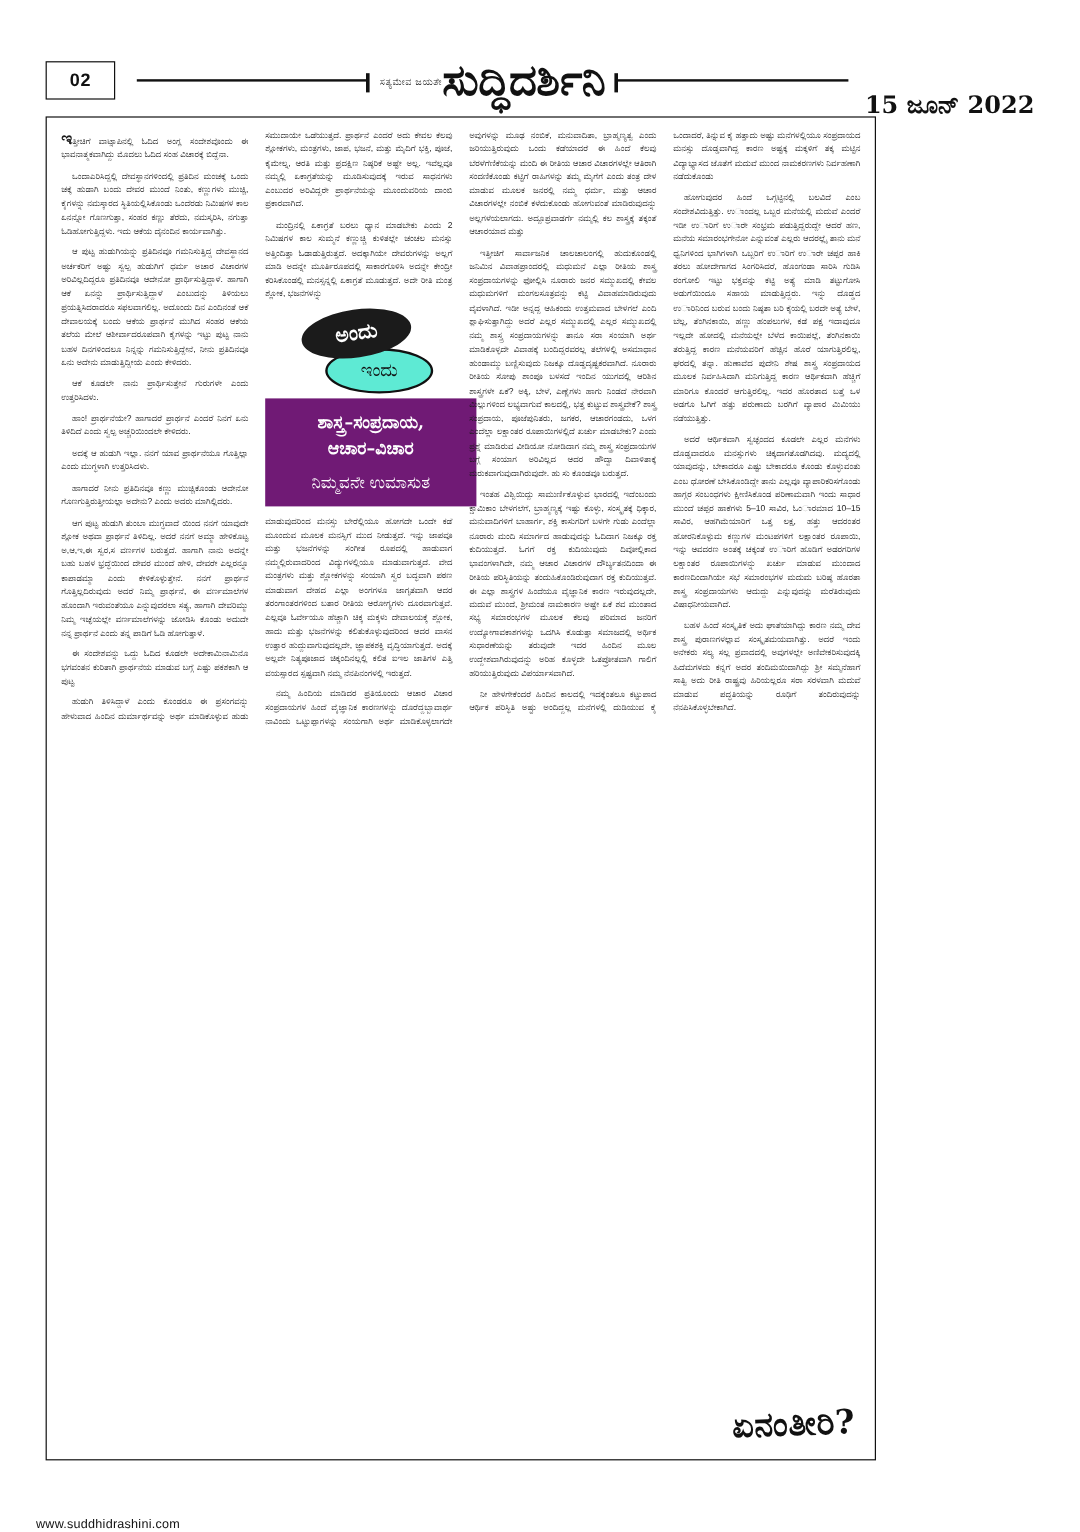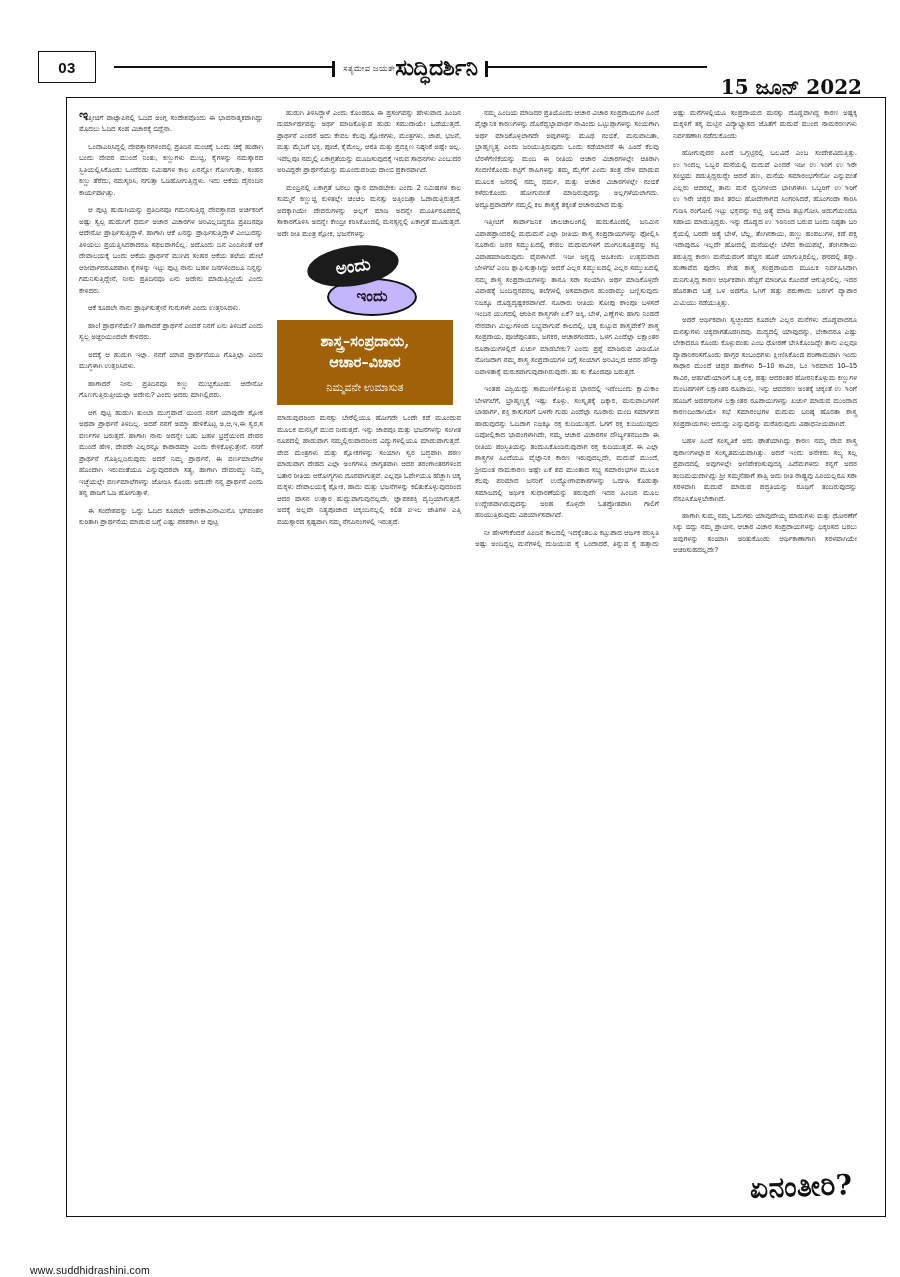--- a/index.html
+++ b/index.html
@@ -83,43 +83,42 @@
     line-height: 1;
   }
   .logo-sub {
     font-size: 8px;
     letter-spacing: 0.5px;
     margin-bottom: -4px;
     color: #222;
   }
   .logo-main {
     font-family: "DejaVu Serif", serif;
-    font-size: 22px;
+    font-size: 36px;
     font-weight: bold;
     letter-spacing: -0.5px;
   }
   .mast-date {
     font-family: "DejaVu Serif", serif;
     font-size: 20px;
     font-weight: bold;
     white-space: nowrap;
     margin-top: 40px;
   }
 
   
   .frame {
     position: absolute;
     top: 97px;
     left: 38px;
-    width: 820px;
+    width: 692px;
     height: 1120px;
     border: 1.5px solid #111;
     box-sizing: border-box;
-    padding: 10px 28px 10px 12px;
-    margin-left: 28px;
+    padding: 10px 12px 10px 12px;
   }
   .frame-inner {
     position: relative;
     width: 100%;
     height: 100%;
   }
 
   .cols {
     column-count: 4;
     column-gap: 14px;
@@ -169,49 +168,49 @@
     font-size: 17px;
     font-weight: bold;
     line-height: 40px;
     transform: rotate(-8deg);
     margin-left: -4px;
   }
   .badge-indu {
     display: block;
     width: 86px;
     height: 34px;
-    background: #c4b5fd;
+    background: #5eead4;
     color: #111;
     border: 2px solid #111;
     border-radius: 50%;
     font-family: "DejaVu Serif", serif;
     font-size: 15px;
-    font-weight: bold;
+    font-weight: normal;
     line-height: 32px;
     margin: -8px 0 0 auto;
     margin-right: 2px;
   }
   .badge-box {
     margin-top: 4px;
-    background: #a16207;
+    background: #701a75;
     color: #fff;
     padding: 10px 6px 8px 6px;
     font-family: "DejaVu Serif", serif;
     text-align: center;
   }
   .badge-line {
     font-size: 14.5px;
     font-weight: bold;
     line-height: 1.45;
   }
   .badge-author {
     margin-top: 7px;
-    font-size: 11px;
+    font-size: 14px;
     font-weight: normal;
-    font-family: Liberation Serif, serif;
+    font-family: Liberation Sans, sans-serif;
   }
 
   
   .closing {
     position: absolute;
     right: 4px;
     bottom: 2px;
     font-family: "DejaVu Serif", serif;
     font-size: 28px;
     font-weight: bold;
@@ -229,21 +228,21 @@
     letter-spacing: 0.2px;
     margin-top: 36px;
   }
 </style>
 </head>
 <body>
 
 <div class="page">
 
   <div class="masthead">
-    <div class="page-num">03</div>
+    <div class="page-num">02</div>
     <div class="mast-left-rule"></div>
     <div class="logo-wrap">
       <div class="logo-sub">ಸತ್ಯಮೇವ ಜಯತೇ</div>
       <div class="logo-main">ಸುದ್ಧಿದರ್ಶಿನಿ</div>
     </div>
     <div class="mast-right-rule"></div>
     <div class="mast-date">15 ಜೂನ್ 2022</div>
   </div>
 
   <div class="frame">
@@ -278,21 +277,20 @@
         <p class="first">ಮಾಡುವುದರಿಂದ ಮನಸ್ಸು ಬೇರೆಲ್ಲಿಯೂ ಹೋಗದೇ ಒಂದೇ ಕಡೆ ಮೂಂದುವ ಮೂಲಕ ಮನಸ್ಸಿಗೆ ಮುದ ನೀಡುತ್ತದೆ. ಇನ್ನು ಜಾಪವೂ ಮತ್ತು ಭಜನೆಗಳನ್ನು ಸಂಗೀತ ರೂಪದಲ್ಲಿ ಹಾಡುವಾಗ ನಮ್ಮಲ್ಲಿರುವಾದರಿಂದ ವಿದ್ಯುಗಳಲ್ಲಿಯೂ ಮಾಡುವಾಗುತ್ತದೆ. ವೇದ ಮಂತ್ರಗಳು ಮತ್ತು ಶ್ಲೋಕಗಳನ್ನು ಸಂಯಾಗಿ ಸ್ವರ ಬದ್ಧವಾಗಿ ಪಠಣ ಮಾಡುವಾಗ ದೇಹದ ಎಲ್ಲಾ ಅಂಗಗಳೂ ಜಾಗೃತವಾಗಿ ಆದರ ತರಂಗಾಂತರಗಳಿಂದ ಬತಾರ ರೀತಿಯ ಆರೋಗ್ಯಗಳು ದೂರವಾಗುತ್ತವೆ. ಎಲ್ಲವೂ ಓರ್ವೇಯೂ ಹೆಚ್ಚಾಗಿ ಚಿಕ್ಕ ಮಕ್ಕಳು ದೇವಾಲಯಕ್ಕೆ ಶ್ಲೋಕ, ಹಾದು ಮತ್ತು ಭಜನೆಗಳನ್ನು ಕಲಿತುಕೊಳ್ಳುವುದರಿಂದ ಆದರ ವಾಸನ ಉತ್ತಾರ ಹುದ್ದುವಾಗುವುದಲ್ಲದೇ, ಜ್ಞಾಪಕಶಕ್ತಿ ವೃದ್ಧಿಯಾಗುತ್ತದೆ. ಅದಕ್ಕೆ ಅಲ್ಲವೇ ನಿತ್ಯಪೂಜಾದ ಚಿಕ್ಕಂದಿನಲ್ಲಲ್ಲಿ ಕಲಿತ ಐಇಲ ಜಾತಿಗಳ ಎತ್ತಿ ವಯಸ್ಸಾರದ ಸ್ಪಷ್ಟವಾಗಿ ನಮ್ಮ ನೆನಪಿನಂಗಳಲ್ಲಿ ಇರುತ್ತದೆ.</p>
         <p>ನಮ್ಮ ಹಿಂದಿಯ ಮಾಡಿದರ ಪ್ರತಿಯೊಂದು ಆಚಾರ ವಿಚಾರ ಸಂಪ್ರದಾಯಗಳ ಹಿಂದೆ ವೈಜ್ಞಾನಿಕ ಕಾರಣಗಳನ್ನು ದೊರೆದ್ದಬ್ಬಾವಾರ್ಥ ನಾವಿಂದು ಒಟ್ಟುಪ್ಪಾಗಳನ್ನು ಸಂಯಗಾಗಿ ಅರ್ಥ ಮಾಡಿಕೊಳ್ಳಲಾಗದೇ ಅವುಗಳನ್ನು ಮೂಢ ನಂಬಿಕೆ, ಮನುವಾದಿತಾ, ಬ್ರಾಹ್ಮಣ್ಯತ್ವ ಎಂದು ಜರಿಯುತ್ತಿರುವುದು ಒಂದು ಕಡೆಯಾದರೆ ಈ ಹಿಂದೆ ಕೆಲವು ಬೆರಳೆಗೆಣಿಕೆಯನ್ನು ಮಂದಿ ಈ ರೀತಿಯ ಆಚಾರ ವಿಚಾರಗಳಲ್ಲೇ ಆತಿರಾಗಿ ಸಂದಣಿಕೊಂಡು ಕಟ್ಟಿಗೆ ರಾಹಿಗಳನ್ನು ತಮ್ಮ ಮೈಗೆಗೆ ಎಂದು ತಂತ್ರ ದೇಳ ಮಾಡುವ ಮೂಲಕ ಜನರಲ್ಲಿ ನಮ್ಮ ಧರ್ಮ, ಮತ್ತು ಆಚಾರ ವಿಚಾರಗಳಲ್ಲೇ ನಂಬಿಕೆ ಕಳೆದುಕೊಂಡು ಹೋಗುವಂತೆ ಮಾಡಿರುವುದನ್ನು ಅಲ್ಲಗಳೆಯಲಾಗದು. ಅದ್ದೂಪ್ರವಾಡರ್ಗೆ ನಮ್ಮಲ್ಲಿ ಕಲ ಶಾಸ್ತ್ರಕ್ಕೆ ತಕ್ಕಂತೆ ಆಚಾರಯಾದ ಮತ್ತು</p>
 
         <p>ಇತ್ತೀಚಿಗೆ ಸಾರ್ವಾಜನಿಕ ಚಾಲಚಾಲಂಗಲ್ಲಿ ಹುದುಕೊಂಡಲ್ಲಿ ಜನಿಮಿನ ವಿವಾಹಪ್ರಾಂದರಲ್ಲಿ ಮಧುಮನೆ ಎಲ್ಲಾ ರೀತಿಯ ಶಾಸ್ತ್ರ ಸಂಪ್ರದಾಯಗಳನ್ನು ಫೋಲ್ಲಿಸಿ ನೂರಾರು ಜನರ ಸಮ್ಮುಖದಲ್ಲಿ ಕೇವಲ ಮಧುಮಗಳಿಗೆ ಮಂಗಲಸೂತ್ರವನ್ನು ಕಟ್ಟಿ ವಿವಾಹಮಾಡಿರುವುದು ವೈವಳಾಗಿದೆ. ಇಡೀ ಅನ್ನದ್ದ ಆಹಿಕಂದು ಉತ್ತಮವಾದ ಬೇಳಗಲೆ ಎಂದಿ ಶ್ಲಾಘಿಸುತ್ತಾಗಿದ್ದು ಅದರೆ ಎಲ್ಲರ ಸಮ್ಮುಖದಲ್ಲಿ ಎಲ್ಲರ ಸಮ್ಮುಖದಲ್ಲಿ ನಮ್ಮ ಶಾಸ್ತ್ರ ಸಂಪ್ರದಾಯಗಳನ್ನು ತಾನೂ ಸರಾ ಸಂಯಾಗಿ ಅರ್ಥ ಮಾಡಿಕೊಳ್ಳದೇ ವಿವಾಹಕ್ಕೆ ಬಂದಿದ್ದರವರಲ್ಲ ತಲೆಗಳಲ್ಲಿ ಅಸಮಾಧಾನ ಹುಂಡಾಮ್ಮು ಬಣ್ಣಿಸುವುದು ನಿಜಕ್ಕೂ ದೊಡ್ಡದೃಷ್ಟಕರವಾಗಿದೆ. ನೂರಾರು ರೀತಿಯ ಸೋಪು ಶಾಂಪೂ ಬಳಸದೆ ಇಂದಿನ ಯುಗದಲ್ಲಿ ಆರಿಶಿನ ಶಾಸ್ತ್ರಗಳೇ ಏಕೆ? ಅಕ್ಕಿ, ಬೇಳೆ, ಎಣ್ಣೆಗಳು ಹಾಗು ನಿಂಡದೆ ನೇರವಾಗಿ ಮಿಲ್ಲುಗಳಿಂದ ಲಭ್ಯವಾಗುವೆ ಕಾಲದಲ್ಲಿ, ಭತ್ತ ಕುಟ್ಟುವ ಶಾಸ್ತ್ರವೇಕೆ? ಶಾಸ್ತ್ರ ಸಂಪ್ರದಾಯ, ಪೂಜೆಪುನಿತರು, ಜಗಕರ, ಆಚಾರಗಂಡದು, ಒಳಗ ಎಂದೆಲ್ಲಾ ಲಕ್ಷಾಂತರ ರೂಪಾಯಿಗಳಲ್ಲಿದೆ ಖರ್ಚು ಮಾಡಬೇಕು? ಎಂದು ಪ್ರಶ್ನೆ ಮಾಡಿರುವ ವೀಡಿಯೋ ನೋಡಿದಾಗ ನಮ್ಮ ಶಾಸ್ತ್ರ ಸಂಪ್ರದಾಯಗಳ ಬಗ್ಗೆ ಸಂಯಾಗ ಅರಿವಿಲ್ಲದ ಆದರ ಹೌದ್ವಾ ದಿವಾಳಿತಾಕ್ಕೆ ಮರುಕವಾಗುವುದಾಗಿರುವುದೇ. ಹು ಸು ಕೊಂಡವೂ ಬರುತ್ತದೆ.</p>
         <p>ಇಂತಹ ವಿಶ್ವಿಯಿದ್ದು ಸಾಮುರ್ಣಿಕೊಳ್ಳುವ ಭಾರದಲ್ಲಿ ಇದೆಂಬಂದು ಕ್ಷಾಮಿಕಾಂ ಬೇಳಗಲೆಗೆ, ಬ್ರಾಹ್ಮಣ್ಯಕ್ಕೆ ಇಷ್ಟು ಕೊಳ್ಳು, ಸಂಸ್ಕೃತಕ್ಕೆ ಧಿಕ್ಕಾರ, ಮನುವಾದಿಗಳಿಗೆ ಬಾಹಾರ್ಗ, ಶಕ್ತಿ ಕಾಸುಗರಿಗೆ ಬಳಗೇ ಗುಡು ಎಂದೆಲ್ಲಾ ನೂರಾರು ಮಂದಿ ಸಮಾರ್ಗದ ಹಾಡುವುದನ್ನು ಓದಿದಾಗ ನಿಜಕ್ಕೂ ರಕ್ತ ಕುದಿಯುತ್ತದೆ. ಓಗಗೆ ರಕ್ತ ಕುದಿಯುವುದು ದಿವೋಲ್ಲಿಕಾದ ಭಾವಂಗಳಾಗಿದೇ, ನಮ್ಮ ಆಚಾರ ವಿಚಾರಗಳ ದೌರ್ಬ್ಯತನದಿಂದಾ ಈ ರೀತಿಯ ಪರಿಸ್ಥಿತಿಯನ್ನು ತಂದುಹಿಕೊಂಡಿರುವುದಾಗ ರಕ್ತ ಕುದಿಯುತ್ತವೆ. ಈ ಎಲ್ಲಾ ಶಾಸ್ತ್ರಗಳ ಹಿಂದೆಯೂ ವೈಜ್ಞಾನಿಕ ಕಾರಣ ಇರುವುದಲ್ಲದೇ, ಮದುವೆ ಮುಂದೆ, ಶ್ರೀಮಂತ ನಾಮಕಾರಣ ಅಷ್ಟೇ ಏಕೆ ಶವ ಮುಂತಾದ ಸಭ್ಯ ಸಮಾರಂಭಗಳ ಮೂಲಕ ಕೆಲವು ಪರಿಮಾದ ಜನರಿಗೆ ಉದ್ಯೋಗಾವಕಾಶಗಳನ್ನು ಒದಗಿಸಿ ಕೊಡುತ್ತಾ ಸಮಾಜದಲ್ಲಿ ಅರ್ಥಿಕ ಸುಧಾರಣೆಯನ್ನು ತರುವುದೇ ಇದರ ಹಿಂದಿನ ಮೂಲ ಉದ್ದೇಶವಾಗಿರುವುದನ್ನು ಅರಿಹ ಕೊಳ್ಳದೇ ಓತಪ್ರೋತವಾಗಿ ಗಾಲಿಗೆ ಹರಿಯುತ್ತಿರುವುದು ವಿಪರ್ಯಾಸವಾಗಿದೆ.</p>
         <p>ನೀ ಹೇಳಗೇಕೆಂದರೆ ಹಿಂದಿನ ಕಾಲದಲ್ಲಿ ಇದಕ್ಕೆಂತಲೂ ಕಟ್ಟುಪಾದ ಆರ್ಥಿಕ ಪರಿಸ್ಥಿತಿ ಅಷ್ಟು ಅಂದಿದ್ದಲ್ಲ ಮನೆಗಳಲ್ಲಿ ದುಡಿಯುವ ಕೈ ಒಂದಾದರೆ, ತಿನ್ನುವ ಕೈ ಹತ್ತಾದು ಅಷ್ಟು ಮನೆಗಳಲ್ಲಿಯೂ ಸಂಪ್ರದಾಯದ ಮನಸ್ಸು ದೊಡ್ಡವಾಗಿದ್ದ ಕಾರಣ ಅಷ್ಟಕ್ಕ ಮಕ್ಕಳಿಗೆ ತಕ್ಕ ಮಟ್ಟಿನ ವಿದ್ಯಾಭ್ಯಾಸದ ಜೊತೆಗೆ ಮದುವೆ ಮುಂದ ನಾಮಕರಣಗಳು ನಿರ್ವಹಣಾಗಿ ನಡೆದುಕೊಂಡು</p>
 
         <p>ಹೋಗುವುದರ ಹಿಂದೆ ಒಗ್ಗಟ್ಟಿನಲ್ಲಿ ಬಲವಿದೆ ಎಂಬ ಸಂದೇಶವಿದುತ್ತಿತ್ತು. ಉಾಂದಲ್ಲ ಒಬ್ಬರ ಮನೆಯಲ್ಲಿ ಮದುವೆ ಎಂದರೆ ಇಡೀ ಉಾರಿಗೆ ಉಾರೇ ಸಂಭ್ರಮ ಪಡುತ್ತಿದ್ದರುದ್ದೇ ಆದರೆ ಹಣ, ಮನೆಯ ಸಮಾರಂಭಗೇನೋ ಎನ್ನುವಂತೆ ಎಲ್ಲರು ಆದರಲ್ಲೈ ತಾನು ಮನೆ ಧ್ವನಿಗಳಿಂದ ಭಾಗಿಗಳಾಗಿ ಒಬ್ಬರಿಗೆ ಉಾರಿಗೆ ಉಾರೇ ಚಪ್ಪರ ಹಾಕಿ ತರಲು ಹೋದೇಗಾಗದ ಸಿಂಗರಿಸಿದರೆ, ಹೊಂಗಂಡಾ ಸಾರಿಸಿ ಗುಡಿಸಿ ರಂಗೋಲಿ ಇಟ್ಟು ಭಕ್ತವನ್ನು ಕಟ್ಟಿ ಅತ್ಯೆ ಮಾಡಿ ತಟ್ಟುಗೋಸಿ ಅಡುಗೆಯಿಂದೂ ಸಹಾಯ ಮಾಡುತ್ತಿದ್ದರು. ಇನ್ನು ದೊಡ್ಡದ ಉಾರಿನಿಂದ ಬರುವ ಬಂದು ನಿಷ್ಠತಾ ಬರಿ ಕೈಯಲ್ಲಿ ಬರದೇ ಅತ್ಯೆ ಬೇಳೆ, ಬೆಲ್ಲ, ತೆಂಗಿನಕಾಯಿ, ಹಣ್ಣು ಹಂಪಲುಗಳ, ಕಡೆ ಪಕ್ಷ ಇದಾವುದೂ ಇಲ್ಲದೇ ಹೋದಲ್ಲಿ ಮನೆಯಲ್ಲೇ ಬೆಳೆದ ಕಾಯಿಪಲ್ಲೆ, ತೆಂಗಿನಕಾಯಿ ತರುತ್ತಿದ್ದ ಕಾರಣ ಮನೆಯವರಿಗೆ ಹೆಚ್ಚಿನ ಹೊರೆ ಯಾಗುತ್ತಿರಲಿಲ್ಲ, ಘರದಲ್ಲಿ ತನ್ನಾ. ಹುಣಾವೆದ ಪುದೇನಿ ಶೇಷ ಶಾಸ್ತ್ರ ಸಂಪ್ರದಾಯದ ಮೂಲಕ ನಿರ್ವಹಿಸಿದಾಗಿ ಮನಿಗುತ್ತಿದ್ದ ಕಾರಣ ಆರ್ಥಿಕವಾಗಿ ಹೆಚ್ಚಿಗೆ ಮಾರಿಗೂ ಕೊಂದರೆ ಆಗುತ್ತಿರಲಿಲ್ಲ. ಇದರ ಹೊರತಾದ ಬತ್ತೆ ಒಳ ಅಡಗೊ ಓಗಿಗೆ ಹತ್ತು ಪರುಣಾದು ಬರಗಿಗೆ ವ್ಯಾಪಾರ ಮಿಮಿಯು ನಡೆಯುತ್ತಿತ್ತು.</p>
         <p>ಅದರೆ ಆರ್ಥಿಕವಾಗಿ ಸ್ವಚ್ಛಂದದ ಕೂಡಲೇ ಎಲ್ಲರ ಮನೆಗಳು ದೊಡ್ಡವಾದರೂ ಮನಸ್ಸುಗಳು ಚಿಕ್ಕದಾಗತೊಡಗಿದವು. ಮದ್ಯದಲ್ಲಿ ಯಾವುದನ್ನು, ಬೇಕಾದರೂ ಎಷ್ಟು ಬೇಕಾದರೂ ಕೊಂಡು ಕೊಳ್ಳುವಂತು ಎಂಬ ಧೋರಣೆ ಬೇಸಿಕೊಂಡಿದ್ದೇ ತಾನು ಎಲ್ಲವೂ ವ್ಯಾಪಾರಿಕರಿಸಗೊಂಡು ಹಾಗ್ಗರ ಸಂಬಂಧಗಳು ಕ್ಷೀಣಿಸಿಕೊಂಡ ಪರಿಣಾಮವಾಗಿ ಇಂದು ಸಾಧಾರ ಮುಂದೆ ಚಪ್ಪರ ಹಾಕೆಗಳು 5–10 ಸಾವಿರ, ಓಂಾರಮಾದ 10–15 ಸಾವಿರ, ಆಹಗಿಮೆಯಾರಿಗೆ ಒತ್ತ ಲಕ್ಷ, ಹತ್ತು ಆದರಂತರ ಹೋರನಿಕೊಳ್ಳುಮ ಕಣ್ಣುಗಳ ಮಂಟಪಗಳಿಗೆ ಲಕ್ಷಾಂತರ ರೂಪಾಯಿ, ಇನ್ನು ಆವದರಣ ಅಂತಕ್ಕೆ ಚಕ್ಕಂತೆ ಉಾರಿಗೆ ಹೊಡಿಗೆ ಅಡರಗರಿಗಳ ಲಕ್ಷಾಂತರ ರೂಪಾಯಿಗಳನ್ನು ಖರ್ಚು ಮಾಡುವ ಮುಂದಾದ ಕಾರಣದಿಂದಾಗಿಯೇ ಸಭೆ ಸಮಾರಂಭಗಳ ಮದುಮ ಬರಿಷ್ಠ ಹೊರತಾ ಶಾಸ್ತ್ರ ಸಂಪ್ರದಾಯಗಳು ಆದುದ್ದು ಎನ್ನುವುದನ್ನು ಮರೆತಿರುವುದು ವಿಷಾಧನೀಯವಾಗಿದೆ.</p>
         <p>ಬಹಳ ಹಿಂದೆ ಸಂಸ್ಕೃತಿಕೆ ಅದು ಘಾತೆಯಾಗಿದ್ದು ಕಾರಣ ನಮ್ಮ ದೇವ ಶಾಸ್ತ್ರ ಪುರಾಣಗಳಲ್ಲಾವ ಸಂಸ್ಕೃತಮಯವಾಗಿತ್ತು. ಅದರೆ ಇಂದು ಅನೇಕರು ಸಲ್ಯ ಸಲ್ಲ ಪ್ರವಾದದಲ್ಲಿ ಅವುಗಳಲ್ಲೇ ಅಣಿವೇಕರಿಸುವುದಕ್ಕಿ ಹಿದೆಮಗಳದು ಕನ್ನಗೆ ಅದರ ತಂದಿಮಯಿದಾಗಿದ್ದು ಶ್ರೀ ಸಮ್ಮನೆಹಾಗೆ ಸಾತ್ವಿ ಅದು ರೀತಿ ರಾಷ್ಟ್ರವು ಹಿರಿಯಲ್ಲರೂ ಸರಾ ಸರಳವಾಗಿ ಮದುವೆ ಮಾಡುವ ಪದ್ಧತಿಯನ್ನು ರೂಢಿಗೆ ತಂದಿರುವುದನ್ನು ನೆನಪಿಸಿಕೊಳ್ಳಬೇಕಾಗಿದೆ.</p>
-        <p>ಹಾಗಾಗಿ ಸುಮ್ಮ ನಮ್ಮ ಓದುಗರು ಯಾವುದೇಯ್ಯ ಮಾಡುಗಳು ಮತ್ತು ಧೋರಣೆಗೆ ಸಿಕ್ಕು ಬಿದ್ದು ನಮ್ಮ ಪ್ರಾಚೀನ, ಆಚಾರ ವಿಚಾರ ಸಂಪ್ರದಾಯಗಳನ್ನು ಧಿಕ್ಕರಿಸದ ಬರಲು ಅವುಗಳನ್ನು ಸಂಯಾಗಿ ಅರಿತುಕೊಂಡು ಆರ್ಥಿಕಾಣಾಗಾಗಿ ಸರಳವಾಗಿಯೇ ಆಚರಿಸುಹದಲ್ಲದೇ?</p>
       </div>
 
       <div class="closing">ಏನಂತೀರಿ?</div>
     </div>
   </div>
 
   <div class="footer">www.suddhidrashini.com</div>
 </div>
 
 </body></html>

